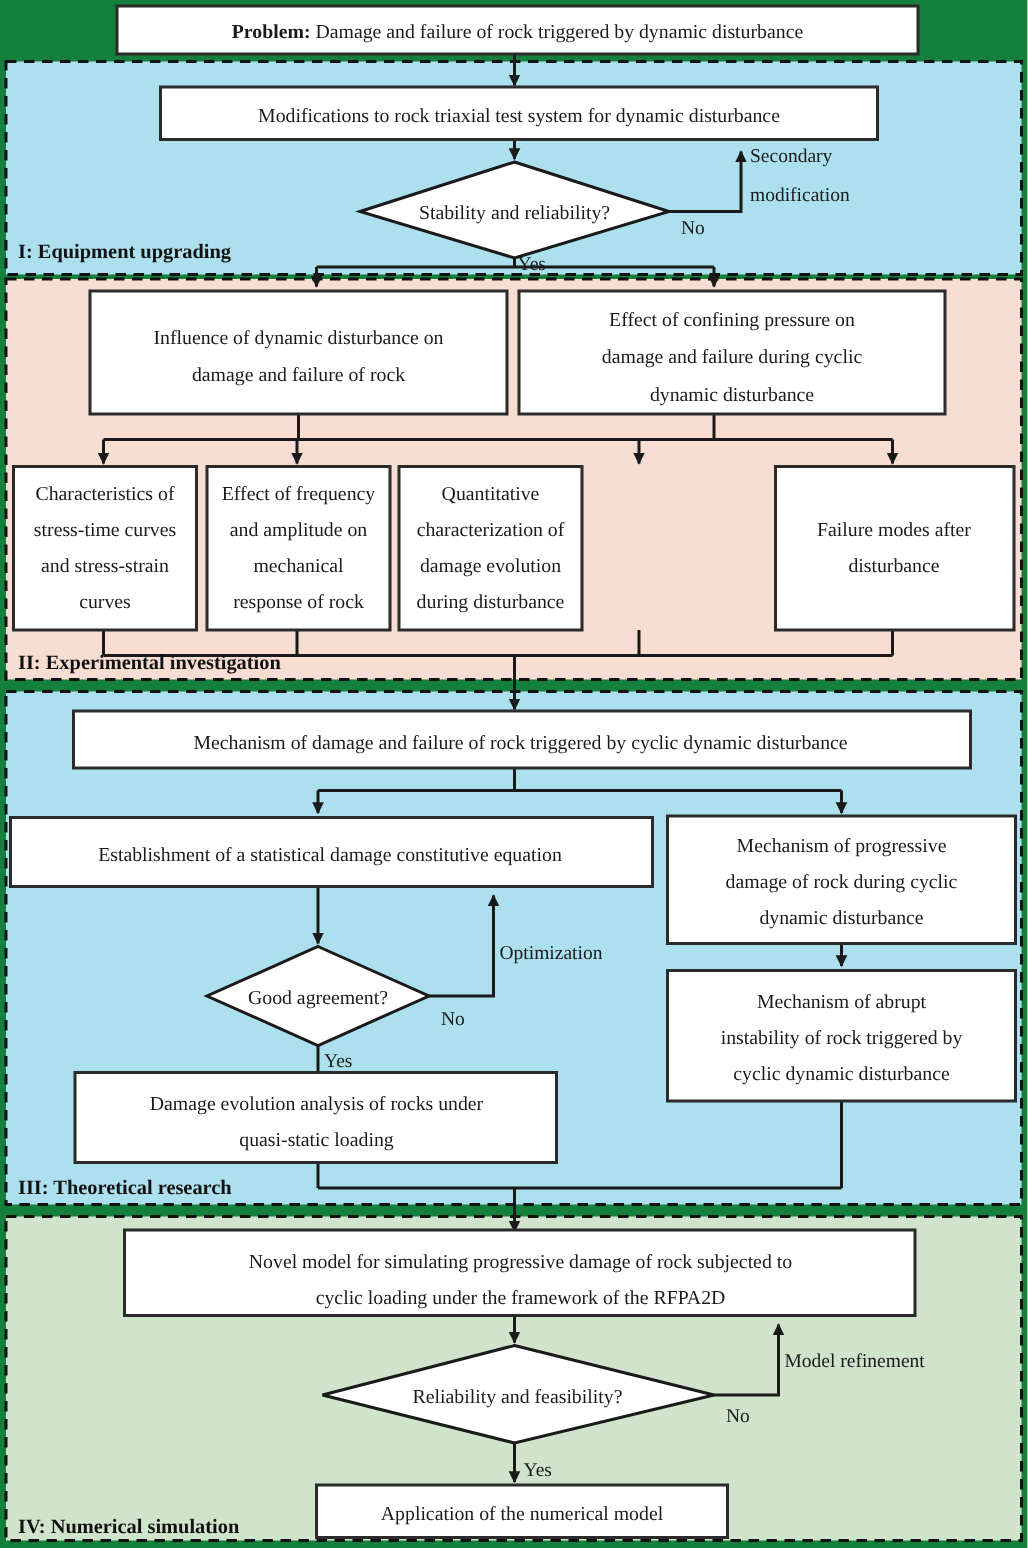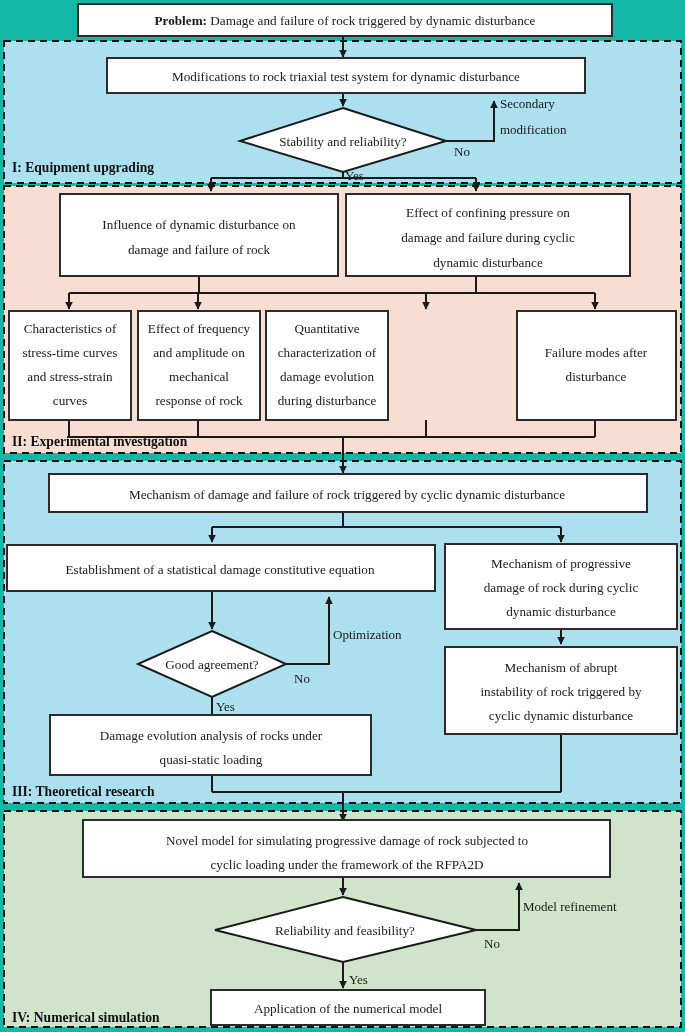--- a/index.html
+++ b/index.html
@@ -1,17 +1,17 @@
 <!DOCTYPE html>
 <html><head>
 <meta charset="utf-8">
 <style>
   html,body{margin:0;padding:0;background:#ffffff;}
   body{font-family:"Liberation Serif", serif;}
-  #page{position:relative;width:685px;height:1032px;overflow:hidden;background:#14b8a6;}
+  #page{position:relative;width:685px;height:1032px;overflow:hidden;background:#15803d;}
   svg{position:absolute;left:0;top:0;}
   .boxtext{font-family:"Liberation Serif", serif;font-size:13.2px;fill:#1a1a1a;text-anchor:middle;}
   .seclabel{font-family:"Liberation Serif", serif;font-size:13.6px;font-weight:bold;fill:#111;}
   .edgelabel{font-family:"Liberation Serif", serif;font-size:13px;fill:#1a1a1a;}
   .problem-bold{font-weight:bold;}
   .nodebox{fill:#ffffff;stroke:#2b2b2b;stroke-width:2;}
   .diamond{fill:#ffffff;stroke:#1a1a1a;stroke-width:2;}
   .band{stroke:#111111;stroke-width:2;stroke-dasharray:7 5;fill-opacity:1;}
   .ln{stroke:#1a1a1a;stroke-width:2;fill:none;}
 </style>

